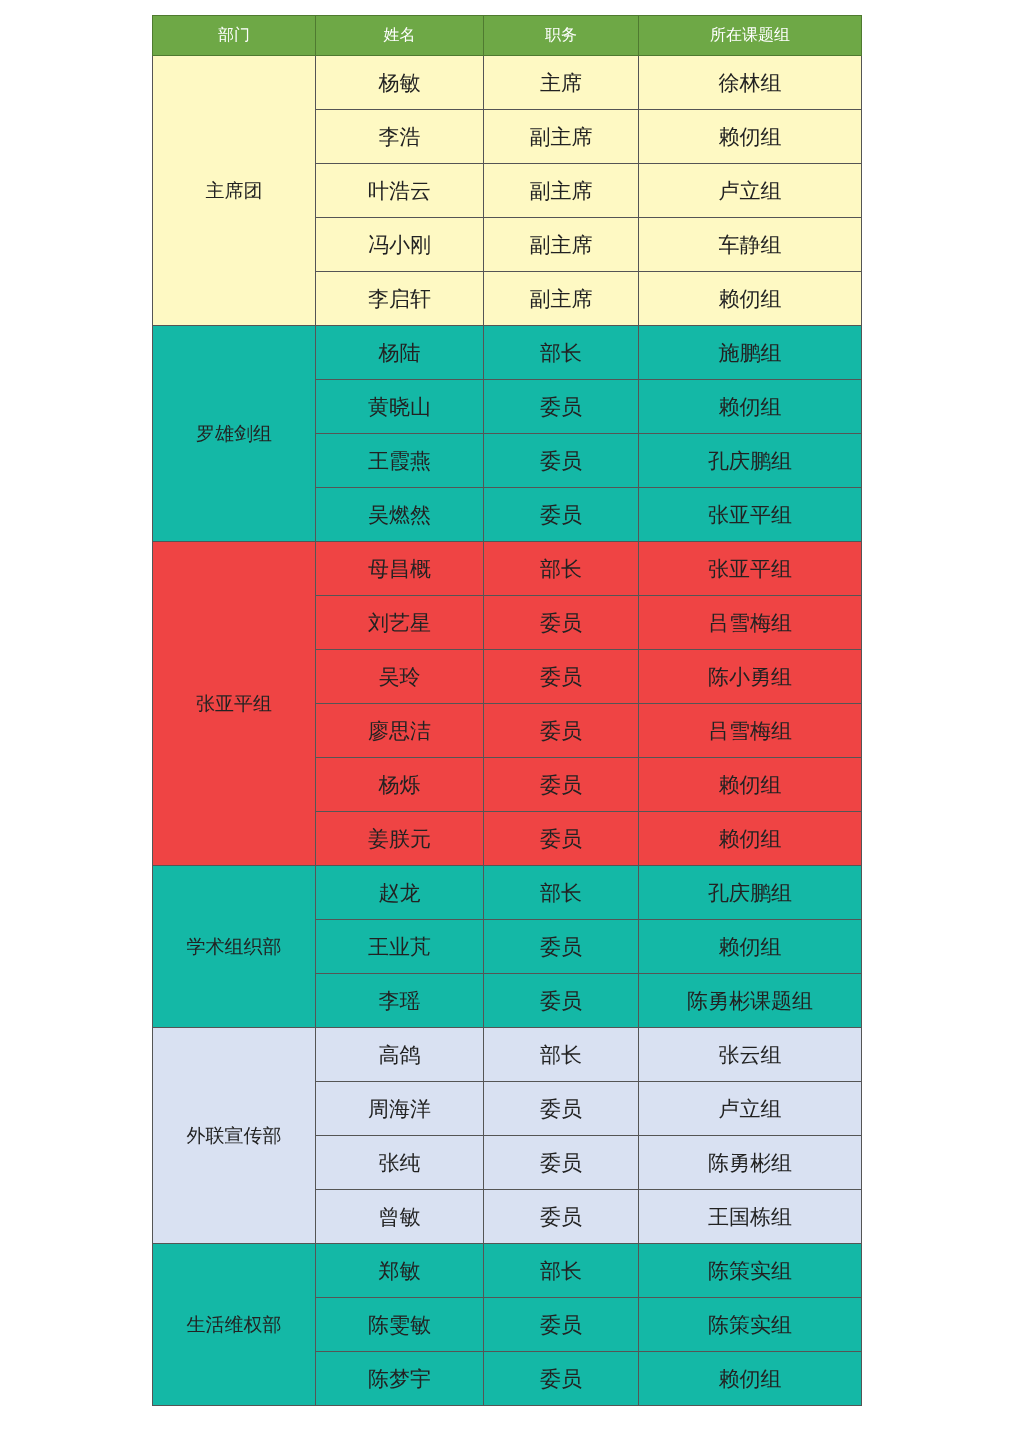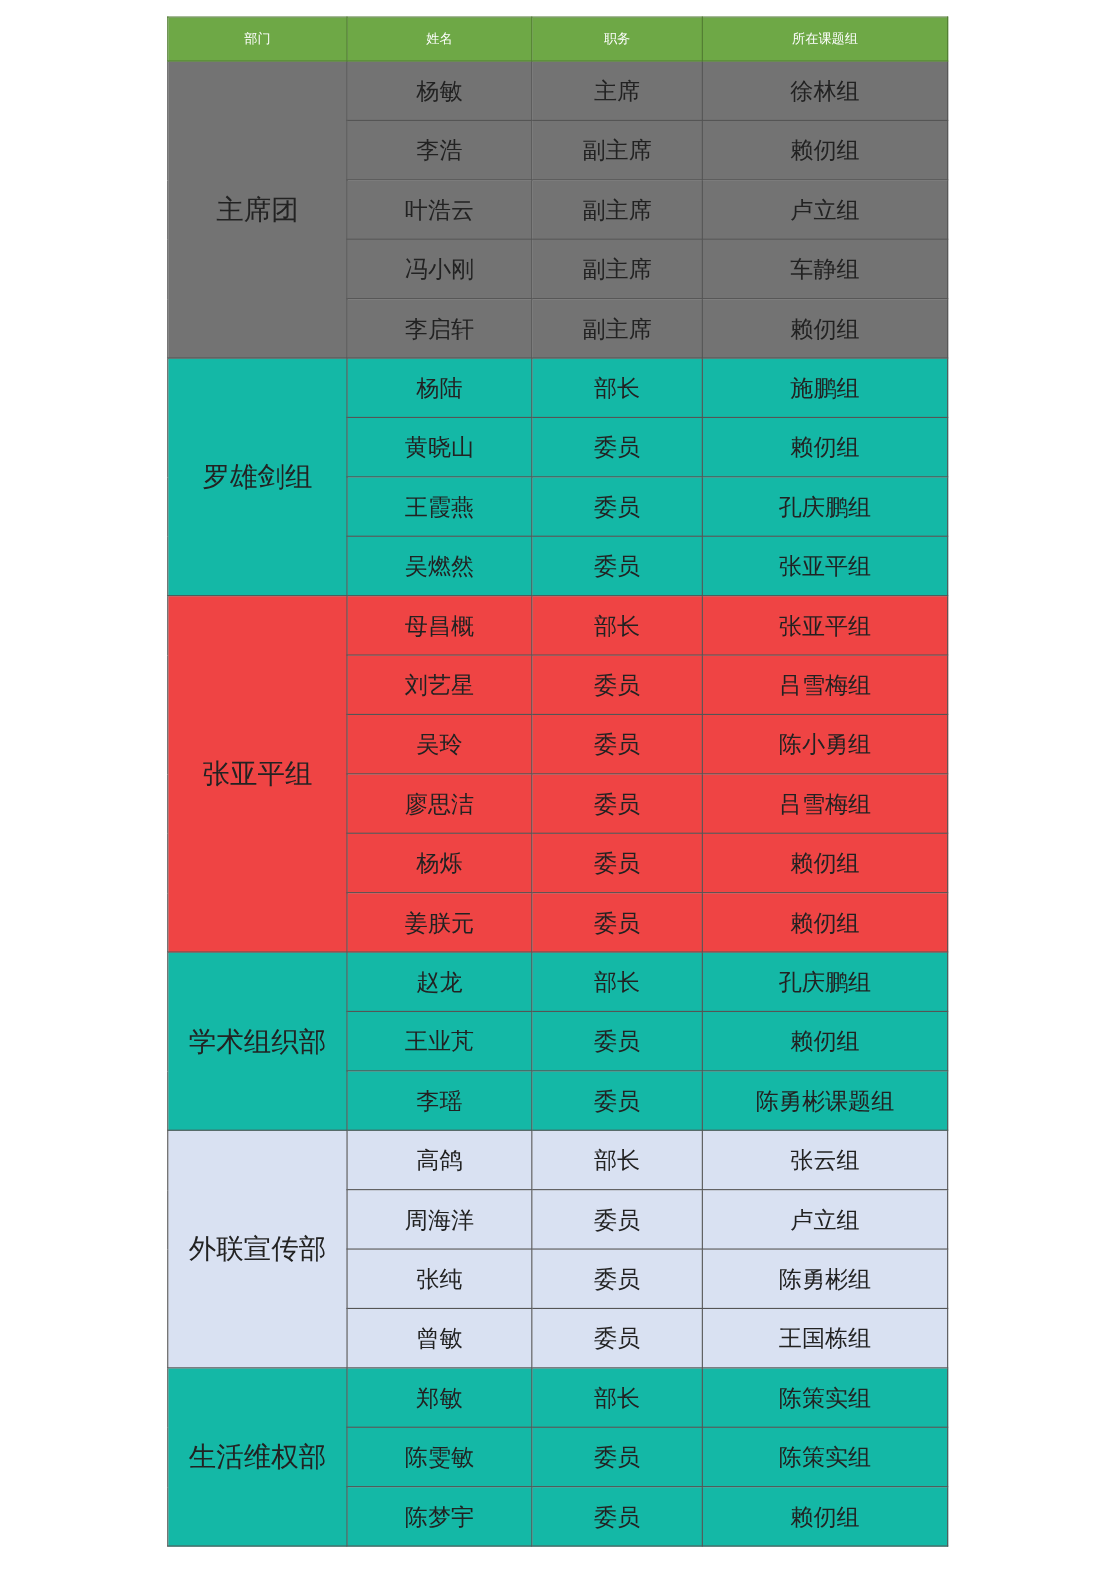--- a/index.html
+++ b/index.html
@@ -2,25 +2,25 @@
 <html><head>
 <meta charset="utf-8">
 <style>
   html, body { margin:0; padding:0; background:#ffffff; }
   body { width:1016px; height:1437px; position:relative; overflow:hidden;
          font-family: "DejaVu Serif", "Liberation Serif", serif; color:#222; }
   table { position:absolute; left:152px; top:15px; border-collapse:collapse;
           table-layout:fixed; width:709px; }
   col.c1 { width:163px; } col.c2 { width:168px; } col.c3 { width:155px; } col.c4 { width:223px; }
   th, td { border:1px solid #555; text-align:center; vertical-align:middle; padding:0; }
-  thead th { background:#6ea846; color:#ffffff; font-weight:normal; font-size:12px;
+  thead th { background:#6ea846; color:#ffffff; font-weight:normal; font-size:16px;
              height:39px; border-color:#4f7a30; }
   tbody td { height:53px; font-size:21px; }
-  td.dept { font-size:25px;font-family:Liberation Mono, monospace; }
-  .g-green td { background:#737373; }
+  td.dept { font-size:19px;font-family:Liberation Mono, monospace; }
+  .g-green td { background:#fef9c3; }
   .g-white td { background:#14b8a6; }
   .g-yellow td { background:#ef4444; }
   .g-blue td { background:#d9e1f2; }
 </style>
 </head>
 <body>
 
 <table>
   <colgroup>
       <col class="c1">

